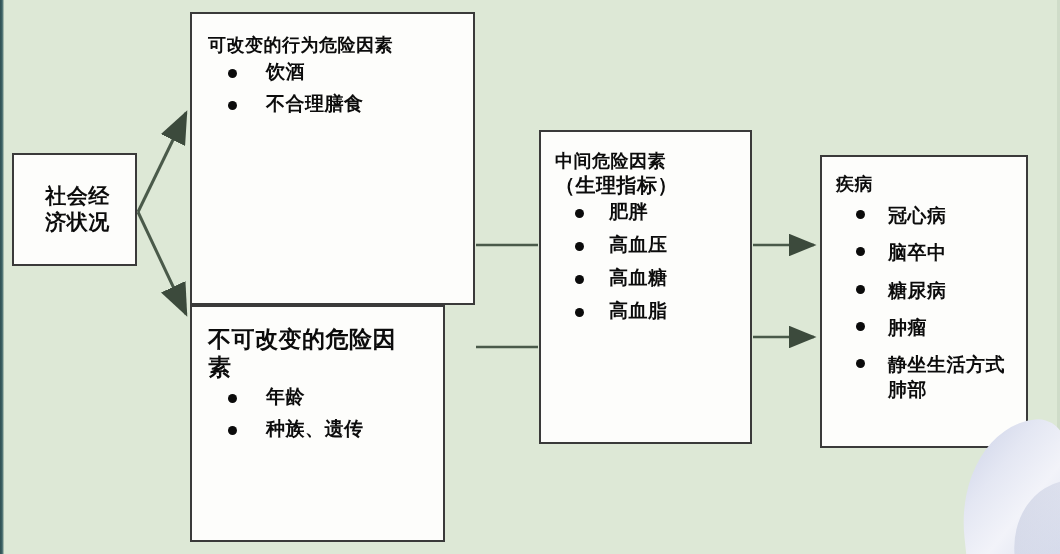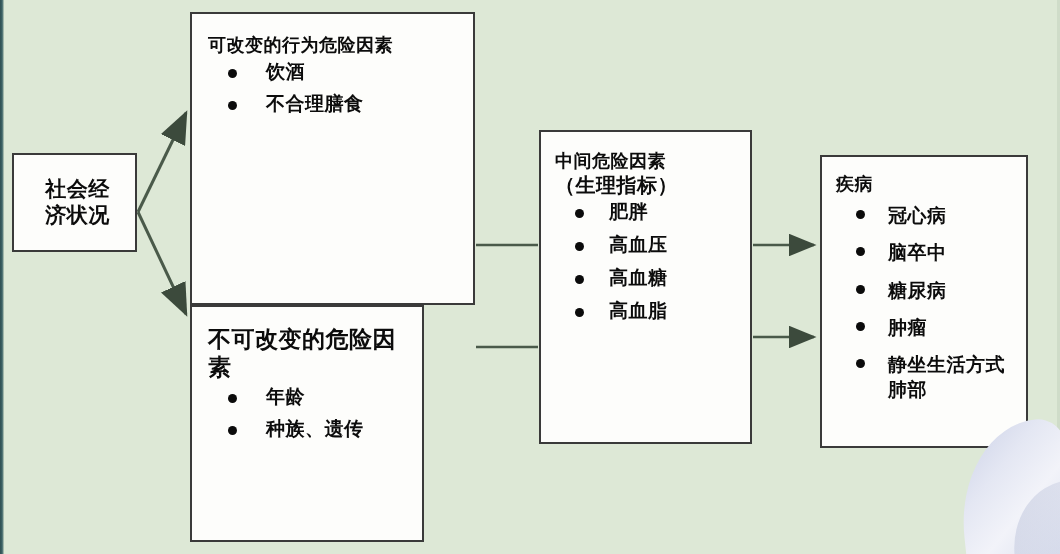--- a/index.html
+++ b/index.html
@@ -80,31 +80,31 @@
     content:"";
     position:absolute;
     left:20px;top:7px;
     width:9px;height:9px;
     background:#0b0b0b;
     border-radius:50%;
   }
 
   
   #box-ses{
-    left:12px;top:153px;width:125px;height:99px;
+    left:12px;top:153px;width:125px;height:113px;
     display:flex;align-items:center;justify-content:center;padding-left:6px;
   }
   #box-ses .title{font-size:21px;text-align:center;}
 
   #box-behavioral{
     left:190px;top:12px;width:285px;height:293px;
     padding:20px 0 0 16px;
   }
   #box-nonmod{
-    left:190px;top:305px;width:234px;height:237px;
+    left:190px;top:305px;width:255px;height:237px;
     padding:18px 0 0 16px;
   }
   #box-nonmod .title{font-size:23px;line-height:1.22;}
   #box-nonmod ul.items{}
 
   #box-intermediate{
     left:539px;top:130px;width:213px;height:314px;
     padding:18px 0 0 14px;
   }
   #box-intermediate ul.items{margin-top:4px;}

